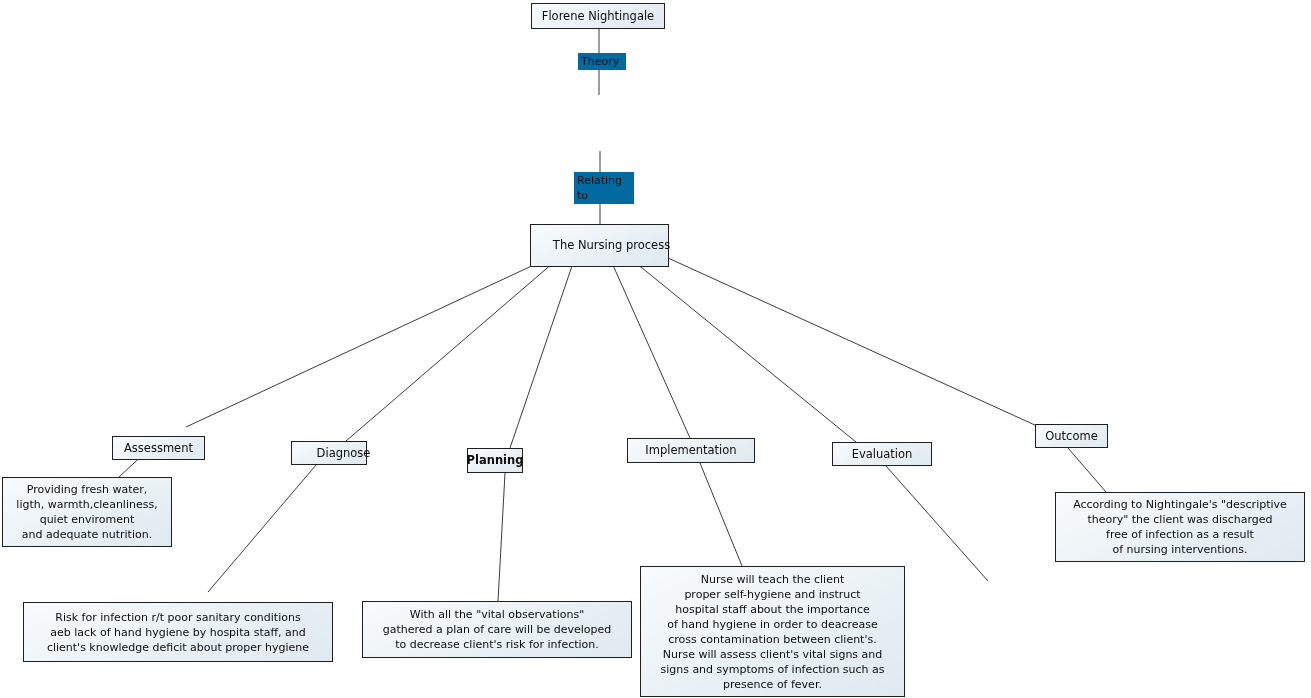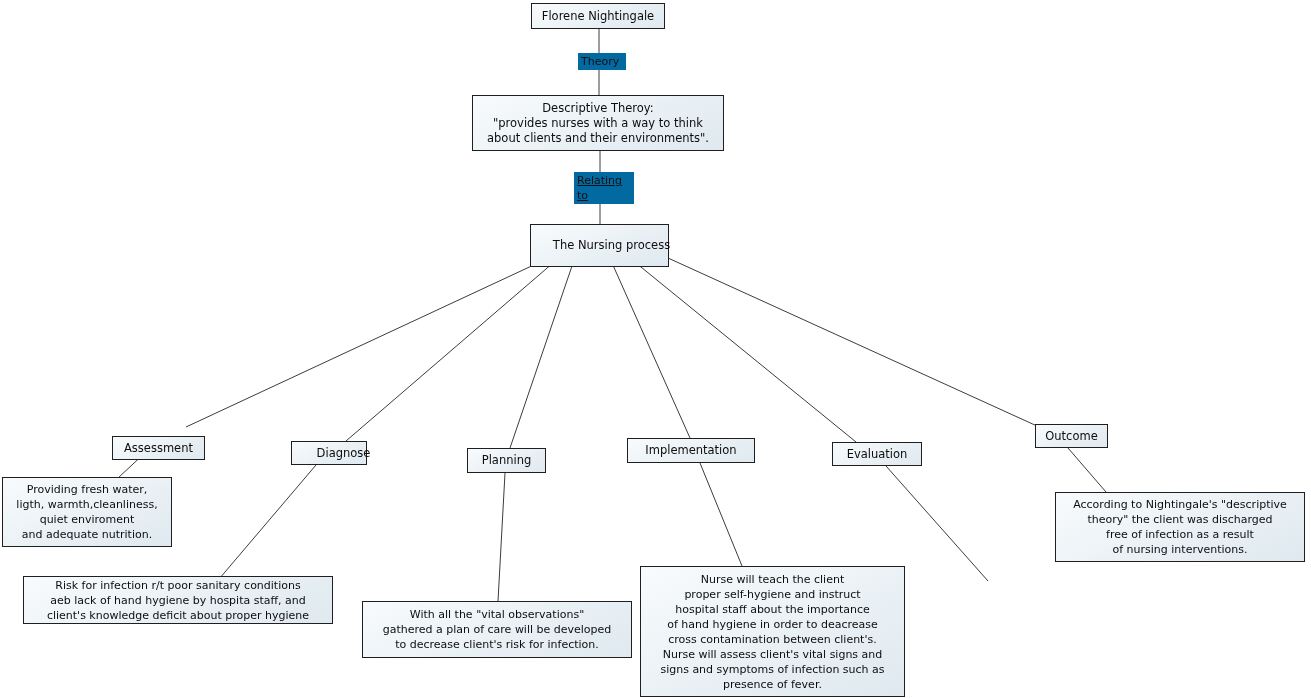--- a/index.html
+++ b/index.html
@@ -59,47 +59,44 @@
     <line x1="700" y1="463" x2="742" y2="566"></line>
     <line x1="886" y1="466" x2="988" y2="581"></line>
     <line x1="1068" y1="448" x2="1106" y2="492"></line>
   </svg>
 
 
   <div class="node" style="left:531px;top:3px;width:134px;height:26px;">Florene Nightingale</div>
 
   <div class="link-label" style="left:578px;top:53px;width:42px;">Theory</div>
 
-  <div class="node" style="left:472px;top:95px;width:252px;height:56px;">Descriptive Theroy:
-"provides nurses with a way to think
-about clients and their environments".</div>
 
-  <div class="link-label" style="left:574px;top:172px;width:54px;text-decoration:underline;">Relating
+  <div class="link-label" style="left:574px;top:172px;width:54px;">Relating
 to</div>
 
   <div class="node" style="left:530px;top:224px;width:139px;height:43px;padding-left:24px;">The Nursing process</div>
 
   <div class="node" style="left:112px;top:436px;width:93px;height:24px;">Assessment</div>
 
   <div class="node" style="left:291px;top:441px;width:76px;height:24px;padding-left:29px;">Diagnose</div>
 
-  <div class="node" style="left:467px;top:448px;width:79px;height:25px;">Planning</div>
+  <div class="node" style="left:467px;top:448px;width:56px;height:25px;font-weight:bold;">Planning</div>
 
   <div class="node" style="left:627px;top:438px;width:128px;height:25px;">Implementation</div>
 
-  <div class="node" style="left:832px;top:442px;width:90px;height:24px;">Evaluation</div>
+  <div class="node" style="left:832px;top:442px;width:100px;height:24px;">Evaluation</div>
 
   <div class="node" style="left:1035px;top:424px;width:73px;height:24px;">Outcome</div>
 
   <div class="node detail" style="left:2px;top:477px;width:170px;height:70px;">Providing fresh water,
 ligth, warmth,cleanliness,
 quiet enviroment
 and adequate nutrition.</div>
 
-  <div class="node detail" style="left:23px;top:576px;width:310px;height:48px;">Risk for infection r/t poor sanitary conditions
+  <div class="node detail" style="left:23px;top:602px;width:310px;height:60px;">Risk for infection r/t poor sanitary conditions
 aeb lack of hand hygiene by hospita staff, and
 client's knowledge deficit about proper hygiene</div>
 
   <div class="node detail" style="left:362px;top:601px;width:270px;height:57px;">With all the "vital observations"
 gathered a plan of care will be developed
 to decrease client's risk for infection.</div>
 
   <div class="node detail" style="left:640px;top:566px;width:265px;height:131px;">Nurse will teach the client
 proper self-hygiene and instruct
 hospital staff about the importance

